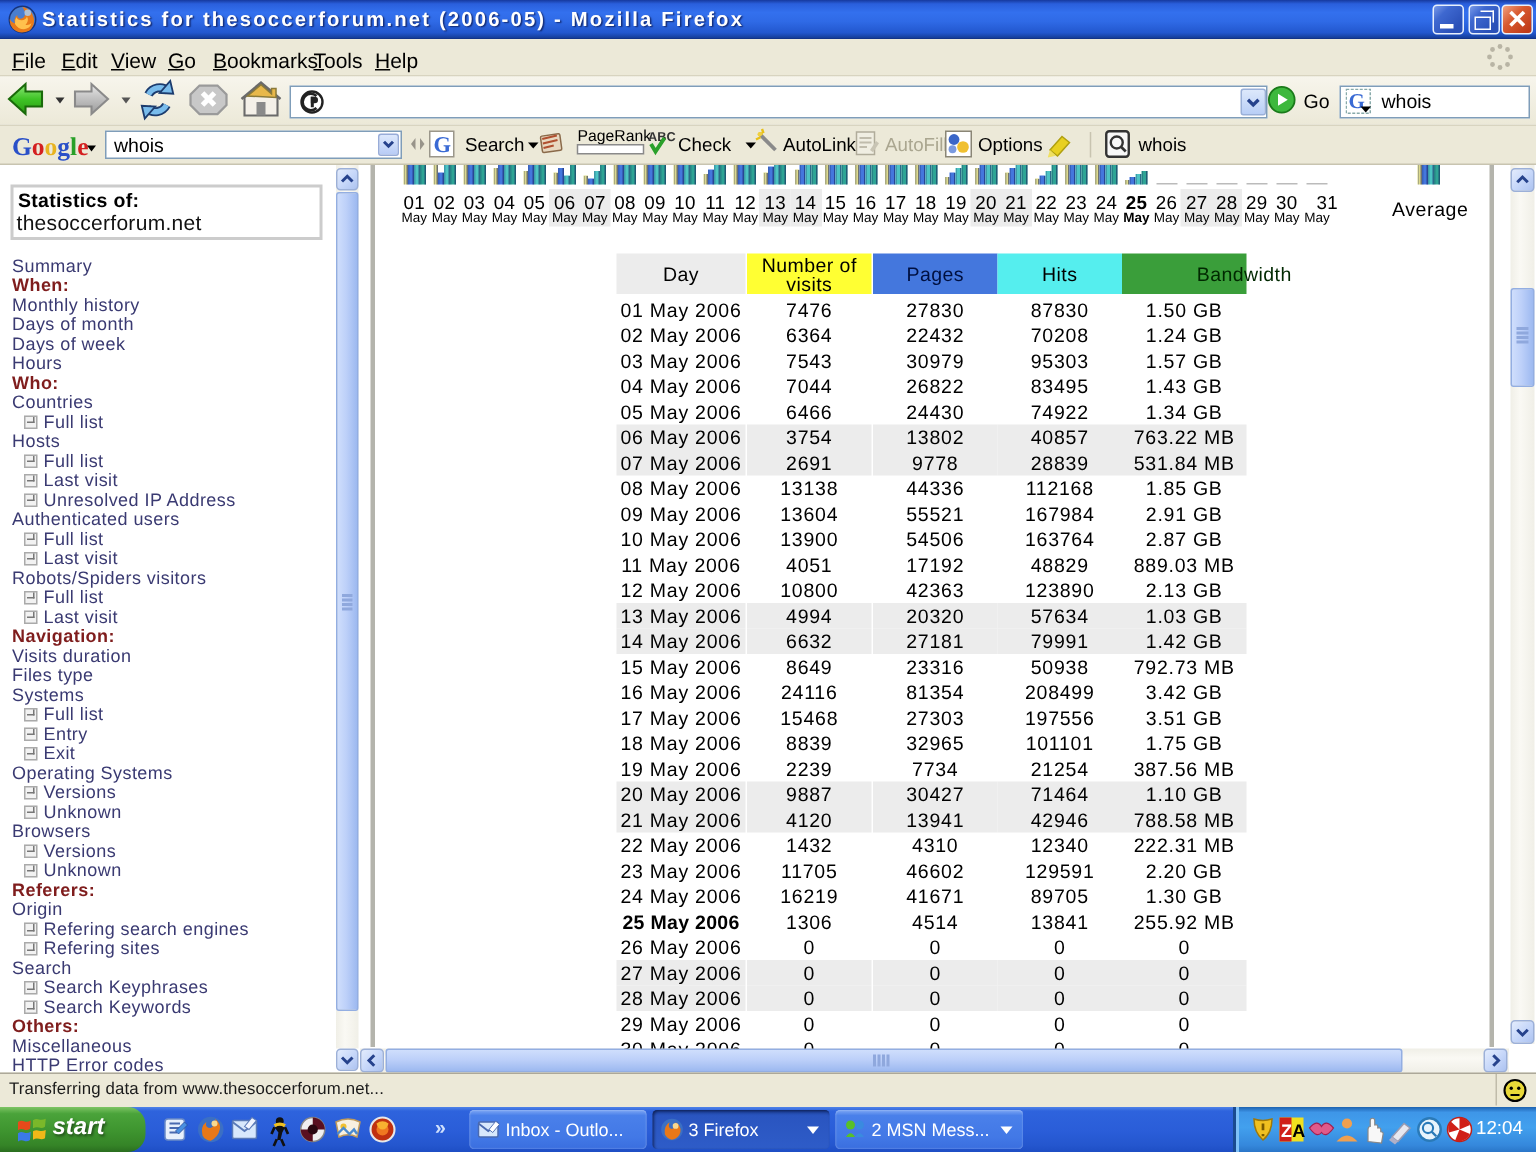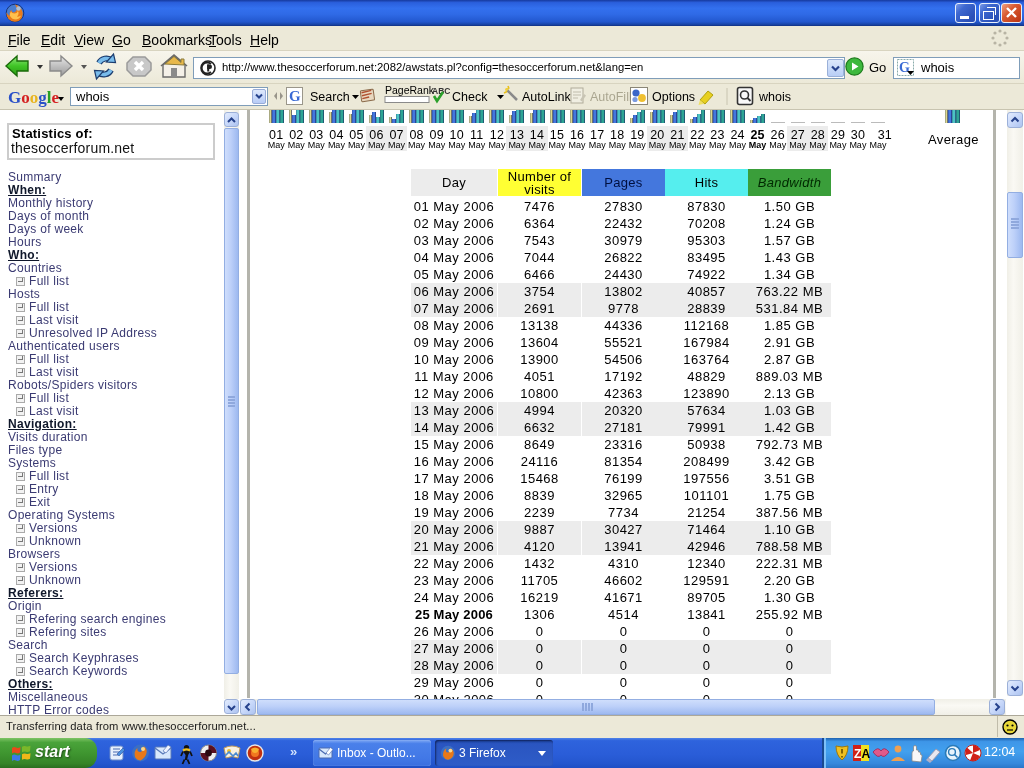--- a/index.html
+++ b/index.html
@@ -26,21 +26,21 @@
   .gdrop{position:absolute;width:0;height:0;border-left:3.5px solid transparent;border-right:3.5px solid transparent;border-top:4px solid #000;}
   #content{left:0;top:110px;width:1024px;height:589px;background:#fff;}
   .sbtrack{background:linear-gradient(90deg,#f0efe7,#faf9f4 40%,#f0efe7);}
   .sbtrackh{background:linear-gradient(180deg,#f0efe7,#faf9f4 40%,#f0efe7);}
   .sbbtn{background:linear-gradient(135deg,#e3ecfd 0%,#c5d6f9 55%,#adc3f0 100%);border:1px solid #9cb0d8;border-radius:3px;box-sizing:border-box;}
   .sbthumbv{background:linear-gradient(90deg,#cfdefc 0%,#bdd0f9 45%,#9db9f0 100%);border:1px solid #93aee2;border-radius:2px;box-sizing:border-box;}
   .sbthumbh{background:linear-gradient(180deg,#cfdefc 0%,#bdd0f9 45%,#9db9f0 100%);border:1px solid #93aee2;border-radius:2px;box-sizing:border-box;}
   #statbox{left:7px;top:123px;width:204px;height:33px;border:2px solid #ccc;background:#fff;}
   #sidelist{left:8px;top:170.5px;width:215px;font-size:12px;letter-spacing:.3px;color:#3a3a72;}
   #sidelist div{height:13.03px;line-height:13.03px;white-space:nowrap;}
-  #sidelist .hd{color:#0f172a;font-weight:bold;text-decoration:underline;}
+  #sidelist .hd{color:#7f1d1d;font-weight:bold;}
   #sidelist .sub{padding-left:8px;}
   .bullet{display:inline-block;width:7px;height:7px;border:1px solid #aaa;background:#f2f2f2;vertical-align:-1px;margin-right:4px;position:relative;}
   .bullet:after{content:"";position:absolute;left:1px;top:0px;width:3.5px;height:3.5px;border-right:1.5px solid #777;border-bottom:1.5px solid #777;}
   .thc{font-size:13px;text-align:center;color:#000;letter-spacing:.3px;line-height:13px;}
   .tdc{font-size:13px;text-align:center;color:#000;letter-spacing:.5px;line-height:14px;white-space:nowrap;}
   .daynum{font-size:12.5px;color:#000;width:28px;text-align:center;letter-spacing:.2px;}
   .daymay{font-size:9px;color:#000;width:28px;text-align:center;letter-spacing:0;}
   #statusbar{left:0;top:715px;width:1024px;height:23px;background:#ece9d8;border-top:1px solid #aca899;box-sizing:border-box;}
   #taskbar{left:0;top:738px;width:1024px;height:30px;background:linear-gradient(180deg,#4f83e8 0%,#2e63dd 9%,#2a5dd8 55%,#2456ce 85%,#1e4ec4 100%);}
   .tkbtn{position:absolute;top:2px;height:26px;border-radius:3px;font-size:12px;color:#fff;
@@ -51,20 +51,21 @@
 <body>
 <div id="screen">
   <div class="abs" id="titlebar"></div>
   <div class="abs" style="left:5px;top:3px;width:20px;height:20px;"><svg width="20" height="20" viewBox="0 0 20 20">
 <circle cx="10" cy="10" r="8.8" fill="#4a7ed0"></circle>
 <circle cx="10" cy="10" r="8.8" fill="none" stroke="#16337a" stroke-width="1"></circle>
 <path d="M10 1.5 Q16 3 17.5 9 Q18.5 14 14.5 17.5 Q8 20.5 3.5 16 Q1 13 1.6 9.5 Q2.5 12 5 12.5 Q3.8 9 6.5 7 Q6.5 9.5 9 9.5 Q12.5 8.5 11.5 4.5 Q10.5 2.5 10 1.5 Z" fill="#e87a1a"></path>
 <path d="M5 13 Q7 16.5 11 16.5 Q15 16 16 12.5 Q14 14 12 13.5 Q14.5 11 13 8 Q12 10.5 9.5 10.5 Q6.5 10.5 6 8.5 Q4.5 10.5 5 13 Z" fill="#ffc14d"></path>
 <circle cx="13.5" cy="5.5" r="2.2" fill="#a8ccf0" opacity=".85"></circle>
 </svg></div>
+  <div class="abs" id="titletext">Statistics for thesoccerforum.net (2006-05) - Mozilla Firefox</div>
   <div class="abs tbtn b1">
       <div style="position:absolute;left:4px;bottom:3px;width:9px;height:3px;background:#fff;"></div>
     </div>
   <div class="abs tbtn b2">
     <div style="position:absolute;left:3px;top:7px;width:9px;height:7px;border:1px solid #fff;"></div>
     <div style="position:absolute;left:7px;top:3px;width:8px;height:7px;border:1px solid #fff;border-left:none;border-bottom:none;"></div>
   </div>
   <div class="abs tbtn b3">
       <svg width="19" height="18" viewBox="0 0 19 18" style="position:absolute;left:0;top:0;">
         <path d="M5 4 L14 13 M14 4 L5 13" stroke="#fff" stroke-width="2.4"></path>
@@ -132,21 +133,20 @@
 <path d="M165 13 L174 5.5 L181 11.5 L181 8 L184 8 L184 14 Z" fill="#e8b84a" stroke="#8a7a3a" stroke-width="1"></path>
 <rect x="171" y="17" width="6" height="9" fill="#8a8a8a"></rect>
 </svg></div>
   <div class="abs" id="urlbox"></div>
   <div class="abs" style="left:200px;top:60px;width:16px;height:16px;"><svg width="16" height="16" viewBox="0 0 16 16">
 <circle cx="8" cy="8" r="7" fill="#fff" stroke="#222" stroke-width="1.6"></circle>
 <path d="M11 4 A5.5 5.5 0 1 0 11 12" fill="none" stroke="#222" stroke-width="1.8"></path>
 <rect x="7.2" y="4.5" width="2" height="7" fill="#222"></rect>
 <path d="M7.2 4.5 h2.6 a2.2 2.2 0 0 1 0 4.4 h-2.6 Z" fill="#222"></path>
 </svg></div>
-  <div class="abs" id="urltext">http://www.thesoccerforum.net:2082/awstats.pl?config=thesoccerforum.net&amp;lang=en</div>
   <div class="abs" id="urldrop">
       <svg width="15" height="16" style="position:absolute;left:0;top:0;">
         <path d="M4 6.5 L7.5 10 L11 6.5" stroke="#26428c" stroke-width="2.2" fill="none"></path>
       </svg>
     </div>
   <div class="abs" style="left:845px;top:57px;width:19px;height:19px;"><svg width="19" height="19" viewBox="0 0 19 19">
 <circle cx="9.5" cy="9.5" r="8.6" fill="#3db83d" stroke="#1a7a1a" stroke-width="1.2"></circle>
 <path d="M7 5.5 L13.5 9.5 L7 13.5 Z" fill="#fff"></path>
 </svg></div>
   <div class="abs" style="left:869px;top:60px;font-size:13px;color:#000;">Go</div>
@@ -486,21 +486,21 @@
 <div class="abs" style="left:928px;top:132px;font-size:13px;letter-spacing:.4px;color:#000;">Average</div>
 <div class="abs" style="left:411px;top:169px;width:86px;height:27px;background:#ececec;"></div>
 <div class="abs thc" style="left:411px;top:176px;width:86px;">Day</div>
 <div class="abs" style="left:498px;top:169px;width:83px;height:27px;background:#ffff33;"></div>
 <div class="abs thc" style="left:498px;top:170px;width:83px;">Number of<br>visits</div>
 <div class="abs" style="left:582px;top:169px;width:83px;height:27px;background:#4477dd;"></div>
 <div class="abs thc" style="left:582px;top:176px;width:83px;color:#001040;">Pages</div>
 <div class="abs" style="left:665px;top:169px;width:83px;height:27px;background:#55eeee;"></div>
 <div class="abs thc" style="left:665px;top:176px;width:83px;">Hits</div>
 <div class="abs" style="left:748px;top:169px;width:83px;height:27px;background:#3a9e3a;"></div>
-<div class="abs thc" style="left:748px;top:176px;width:83px;color:#002800;font-style:italic;">Bandwidth</div>
+<div class="abs thc" style="left:788px;top:176px;width:83px;color:#002800;">Bandwidth</div>
 <div class="abs tdc" style="left:411px;top:200.0px;width:86px;">01 May 2006</div>
 <div class="abs tdc" style="left:498px;top:200.0px;width:83px;">7476</div>
 <div class="abs tdc" style="left:582px;top:200.0px;width:83px;">27830</div>
 <div class="abs tdc" style="left:665px;top:200.0px;width:83px;">87830</div>
 <div class="abs tdc" style="left:748px;top:200.0px;width:83px;">1.50 GB</div>
 <div class="abs tdc" style="left:411px;top:217.0px;width:86px;">02 May 2006</div>
 <div class="abs tdc" style="left:498px;top:217.0px;width:83px;">6364</div>
 <div class="abs tdc" style="left:582px;top:217.0px;width:83px;">22432</div>
 <div class="abs tdc" style="left:665px;top:217.0px;width:83px;">70208</div>
 <div class="abs tdc" style="left:748px;top:217.0px;width:83px;">1.24 GB</div>
@@ -589,21 +589,21 @@
 <div class="abs tdc" style="left:582px;top:438.0px;width:83px;">23316</div>
 <div class="abs tdc" style="left:665px;top:438.0px;width:83px;">50938</div>
 <div class="abs tdc" style="left:748px;top:438.0px;width:83px;">792.73 MB</div>
 <div class="abs tdc" style="left:411px;top:455.0px;width:86px;">16 May 2006</div>
 <div class="abs tdc" style="left:498px;top:455.0px;width:83px;">24116</div>
 <div class="abs tdc" style="left:582px;top:455.0px;width:83px;">81354</div>
 <div class="abs tdc" style="left:665px;top:455.0px;width:83px;">208499</div>
 <div class="abs tdc" style="left:748px;top:455.0px;width:83px;">3.42 GB</div>
 <div class="abs tdc" style="left:411px;top:472.0px;width:86px;">17 May 2006</div>
 <div class="abs tdc" style="left:498px;top:472.0px;width:83px;">15468</div>
-<div class="abs tdc" style="left:582px;top:472.0px;width:83px;">76199</div>
+<div class="abs tdc" style="left:582px;top:472.0px;width:83px;">27303</div>
 <div class="abs tdc" style="left:665px;top:472.0px;width:83px;">197556</div>
 <div class="abs tdc" style="left:748px;top:472.0px;width:83px;">3.51 GB</div>
 <div class="abs tdc" style="left:411px;top:489.0px;width:86px;">18 May 2006</div>
 <div class="abs tdc" style="left:498px;top:489.0px;width:83px;">8839</div>
 <div class="abs tdc" style="left:582px;top:489.0px;width:83px;">32965</div>
 <div class="abs tdc" style="left:665px;top:489.0px;width:83px;">101101</div>
 <div class="abs tdc" style="left:748px;top:489.0px;width:83px;">1.75 GB</div>
 <div class="abs tdc" style="left:411px;top:506.0px;width:86px;">19 May 2006</div>
 <div class="abs tdc" style="left:498px;top:506.0px;width:83px;">2239</div>
 <div class="abs tdc" style="left:582px;top:506.0px;width:83px;">7734</div>
@@ -750,20 +750,30 @@
 </div>
 <div class="tkbtn" style="left:125px;width:118px;background:linear-gradient(180deg,#1e46a8 0%,#2a55c0 15%,#2e5cc8 100%);box-shadow:inset 1px 1px 2px rgba(0,0,20,.55);">
   <svg width="16" height="16" viewBox="0 0 20 20" style="position:absolute;left:5px;top:5px;">
     <circle cx="10" cy="10" r="9" fill="#3b6fc4"></circle>
     <path d="M4 14 Q3 7 8 4 Q6 9 10 9.5 Q14 8 13 4 Q18 7 17 12 Q16 17 10 18.5 Q6 18 4 14 Z" fill="#e87818"></path>
     <circle cx="13" cy="7" r="2.4" fill="#f8d890"></circle>
   </svg>
   <div class="lab">3 Firefox</div>
   <div style="position:absolute;right:7px;top:11px;width:0;height:0;border-left:4px solid transparent;border-right:4px solid transparent;border-top:5px solid #fff;"></div>
 </div>
+<div class="tkbtn" style="left:247px;width:125px;">
+  <svg width="16" height="16" viewBox="0 0 16 16" style="position:absolute;left:5px;top:5px;">
+    <circle cx="5" cy="5" r="3" fill="#58c028"></circle>
+          <circle cx="11" cy="5" r="3" fill="#3a8ae0"></circle>
+    <path d="M2 13 q3 -5 6 0z" fill="#58c028"></path>
+          <path d="M8 13 q3 -5 6 0z" fill="#3a8ae0"></path>
+  </svg>
+  <div class="lab">2 MSN Mess...</div>
+  <div style="position:absolute;right:7px;top:11px;width:0;height:0;border-left:4px solid transparent;border-right:4px solid transparent;border-top:5px solid #fff;"></div>
+</div>
 </div>
   <div class="abs" style="left:822px;top:738px;width:202px;height:30px;background:linear-gradient(180deg,#1e62b0 0%,#3e96e8 12%,#42a0ee 45%,#3588dc 85%,#2a76c8 100%);"></div>
   <div class="abs" style="left:822px;top:738px;width:2px;height:30px;background:#1a4a90;"></div>
   <div class="abs" style="left:824px;top:738px;width:1.5px;height:30px;background:#7ec0f8;"></div>
   <div class="abs" style="left:828px;top:738px;width:196px;height:30px;"><svg width="196" height="30" viewBox="0 0 196 30">
 
 <path d="M8 8 q6 2 12 0 q0 9 -6 14 q-6 -5 -6 -14z" fill="#f0c020" stroke="#a07808" stroke-width="1"></path>
 <path d="M14 11 l0 4.5 M14 18 l0 1.5" stroke="#7a5a00" stroke-width="1.8"></path>
 
 <rect x="25" y="7" width="16" height="16" fill="#f0e020"></rect>

